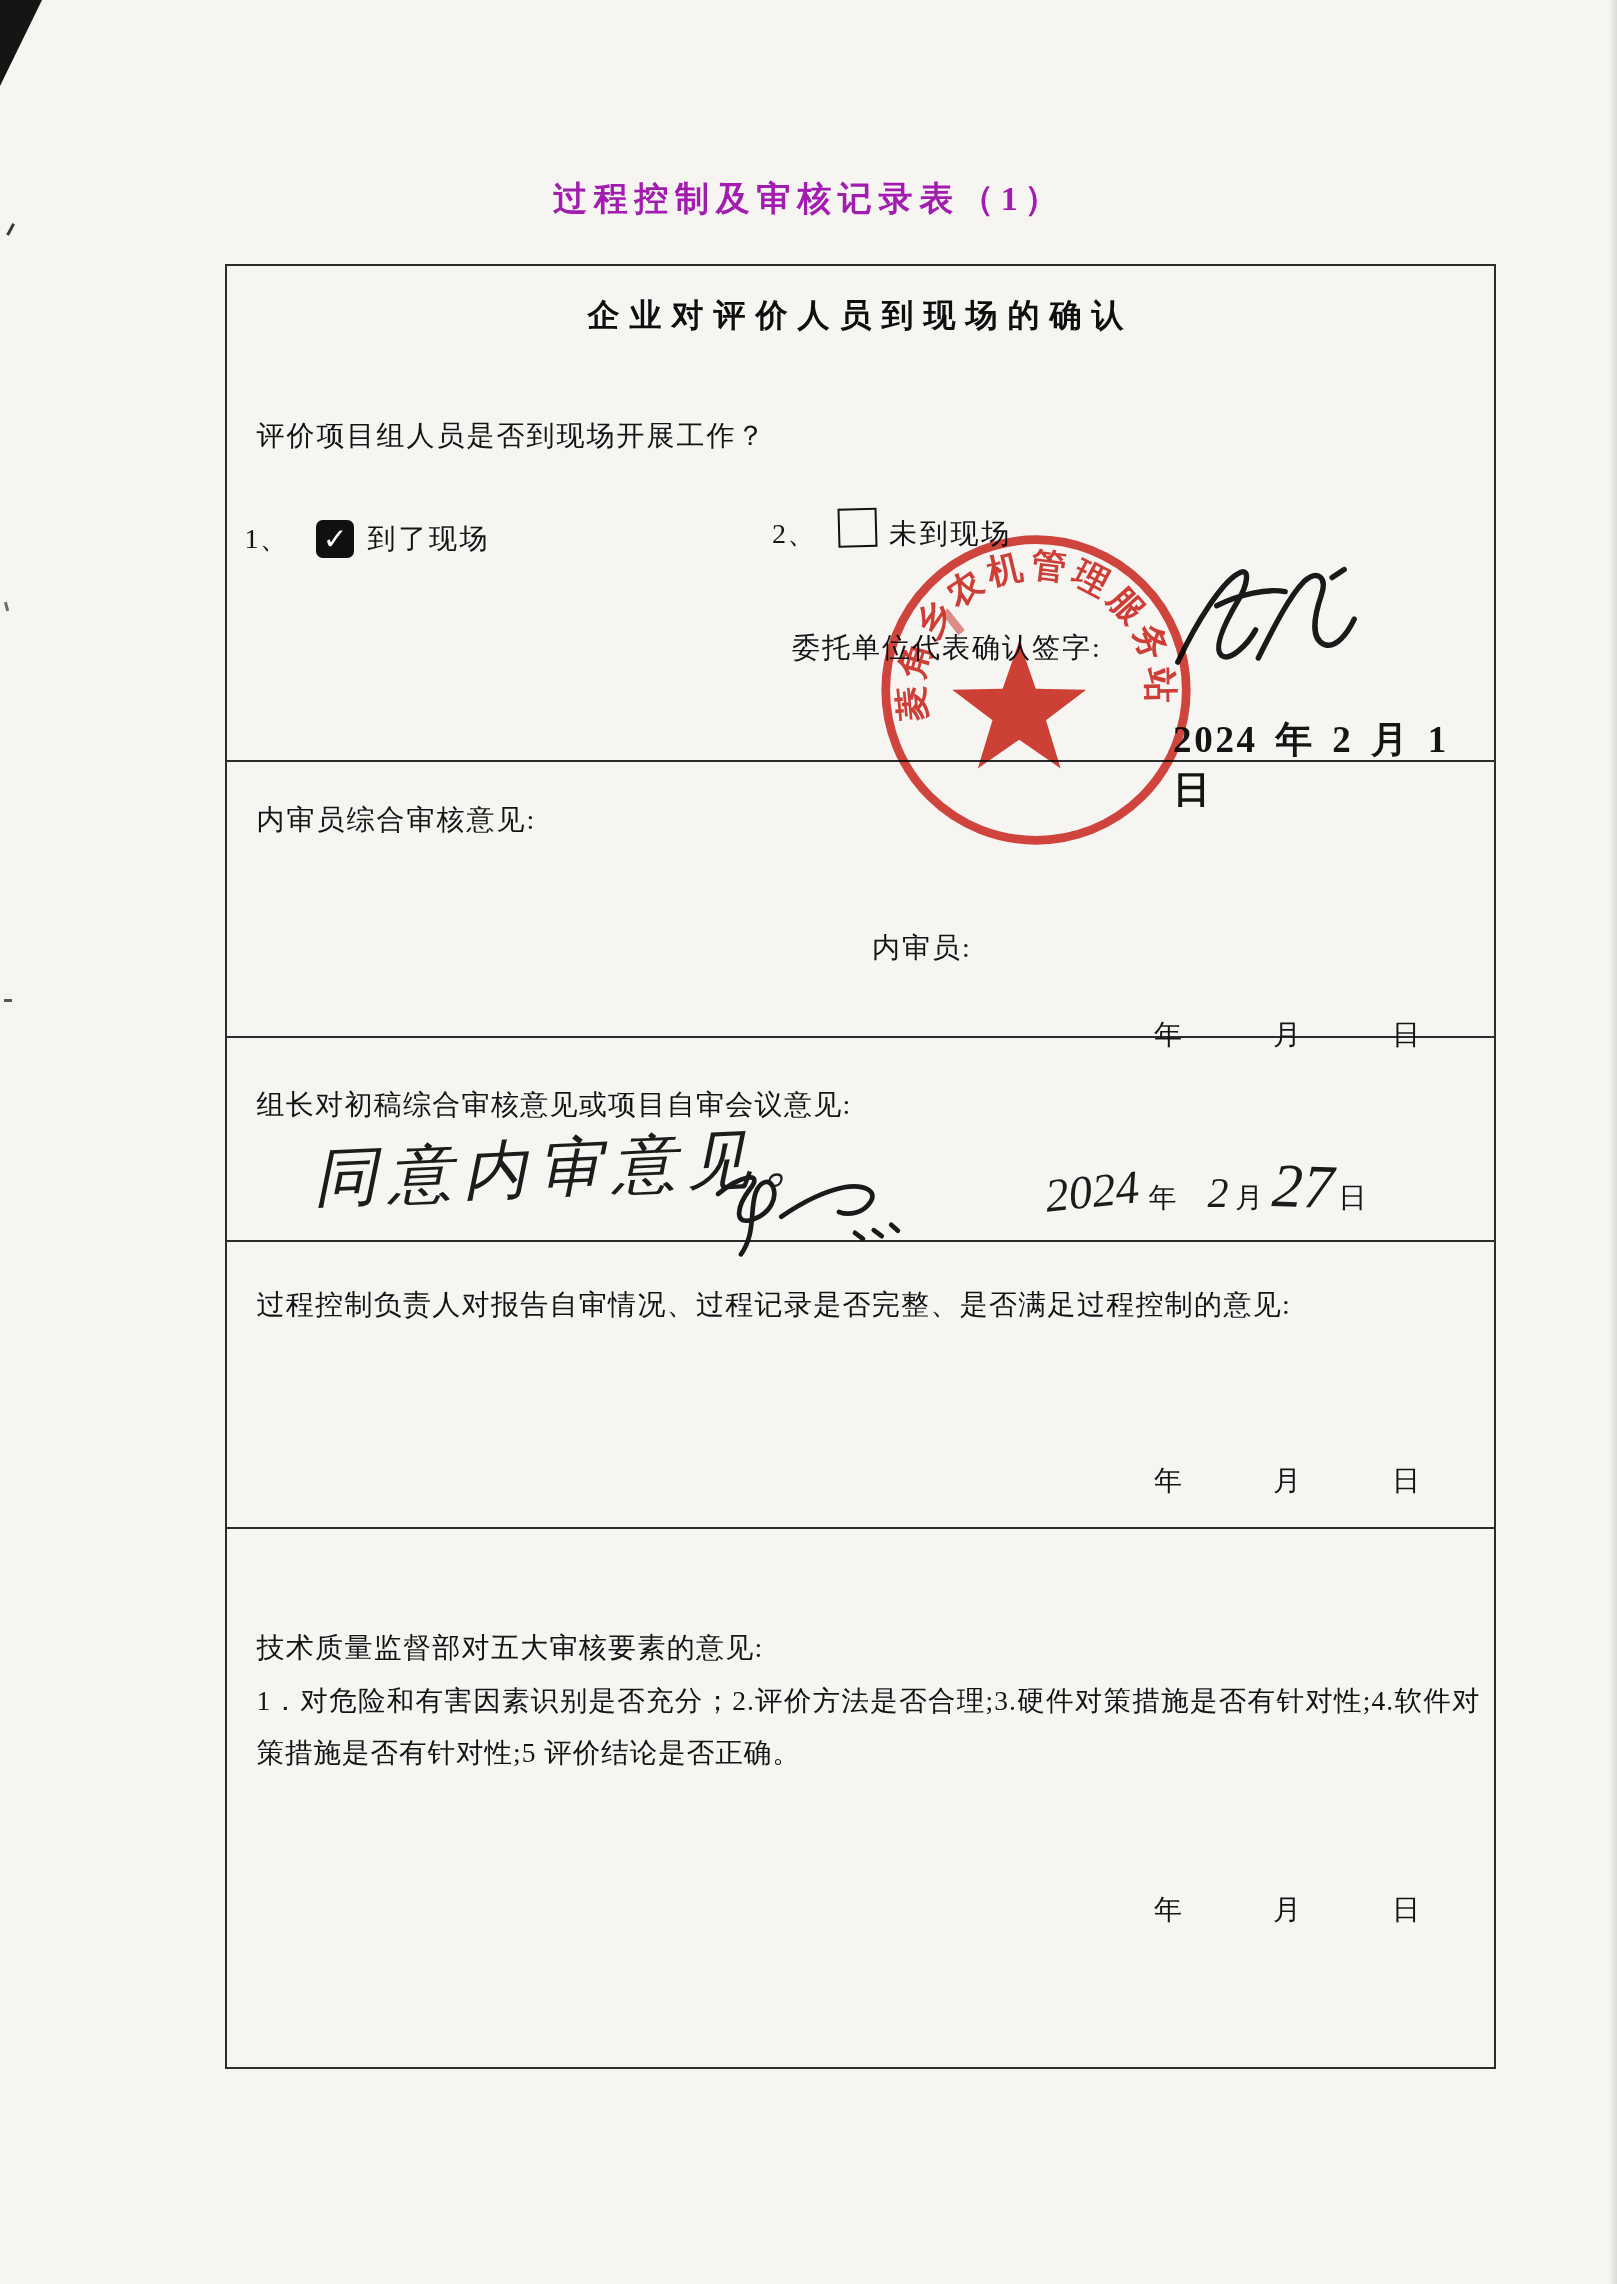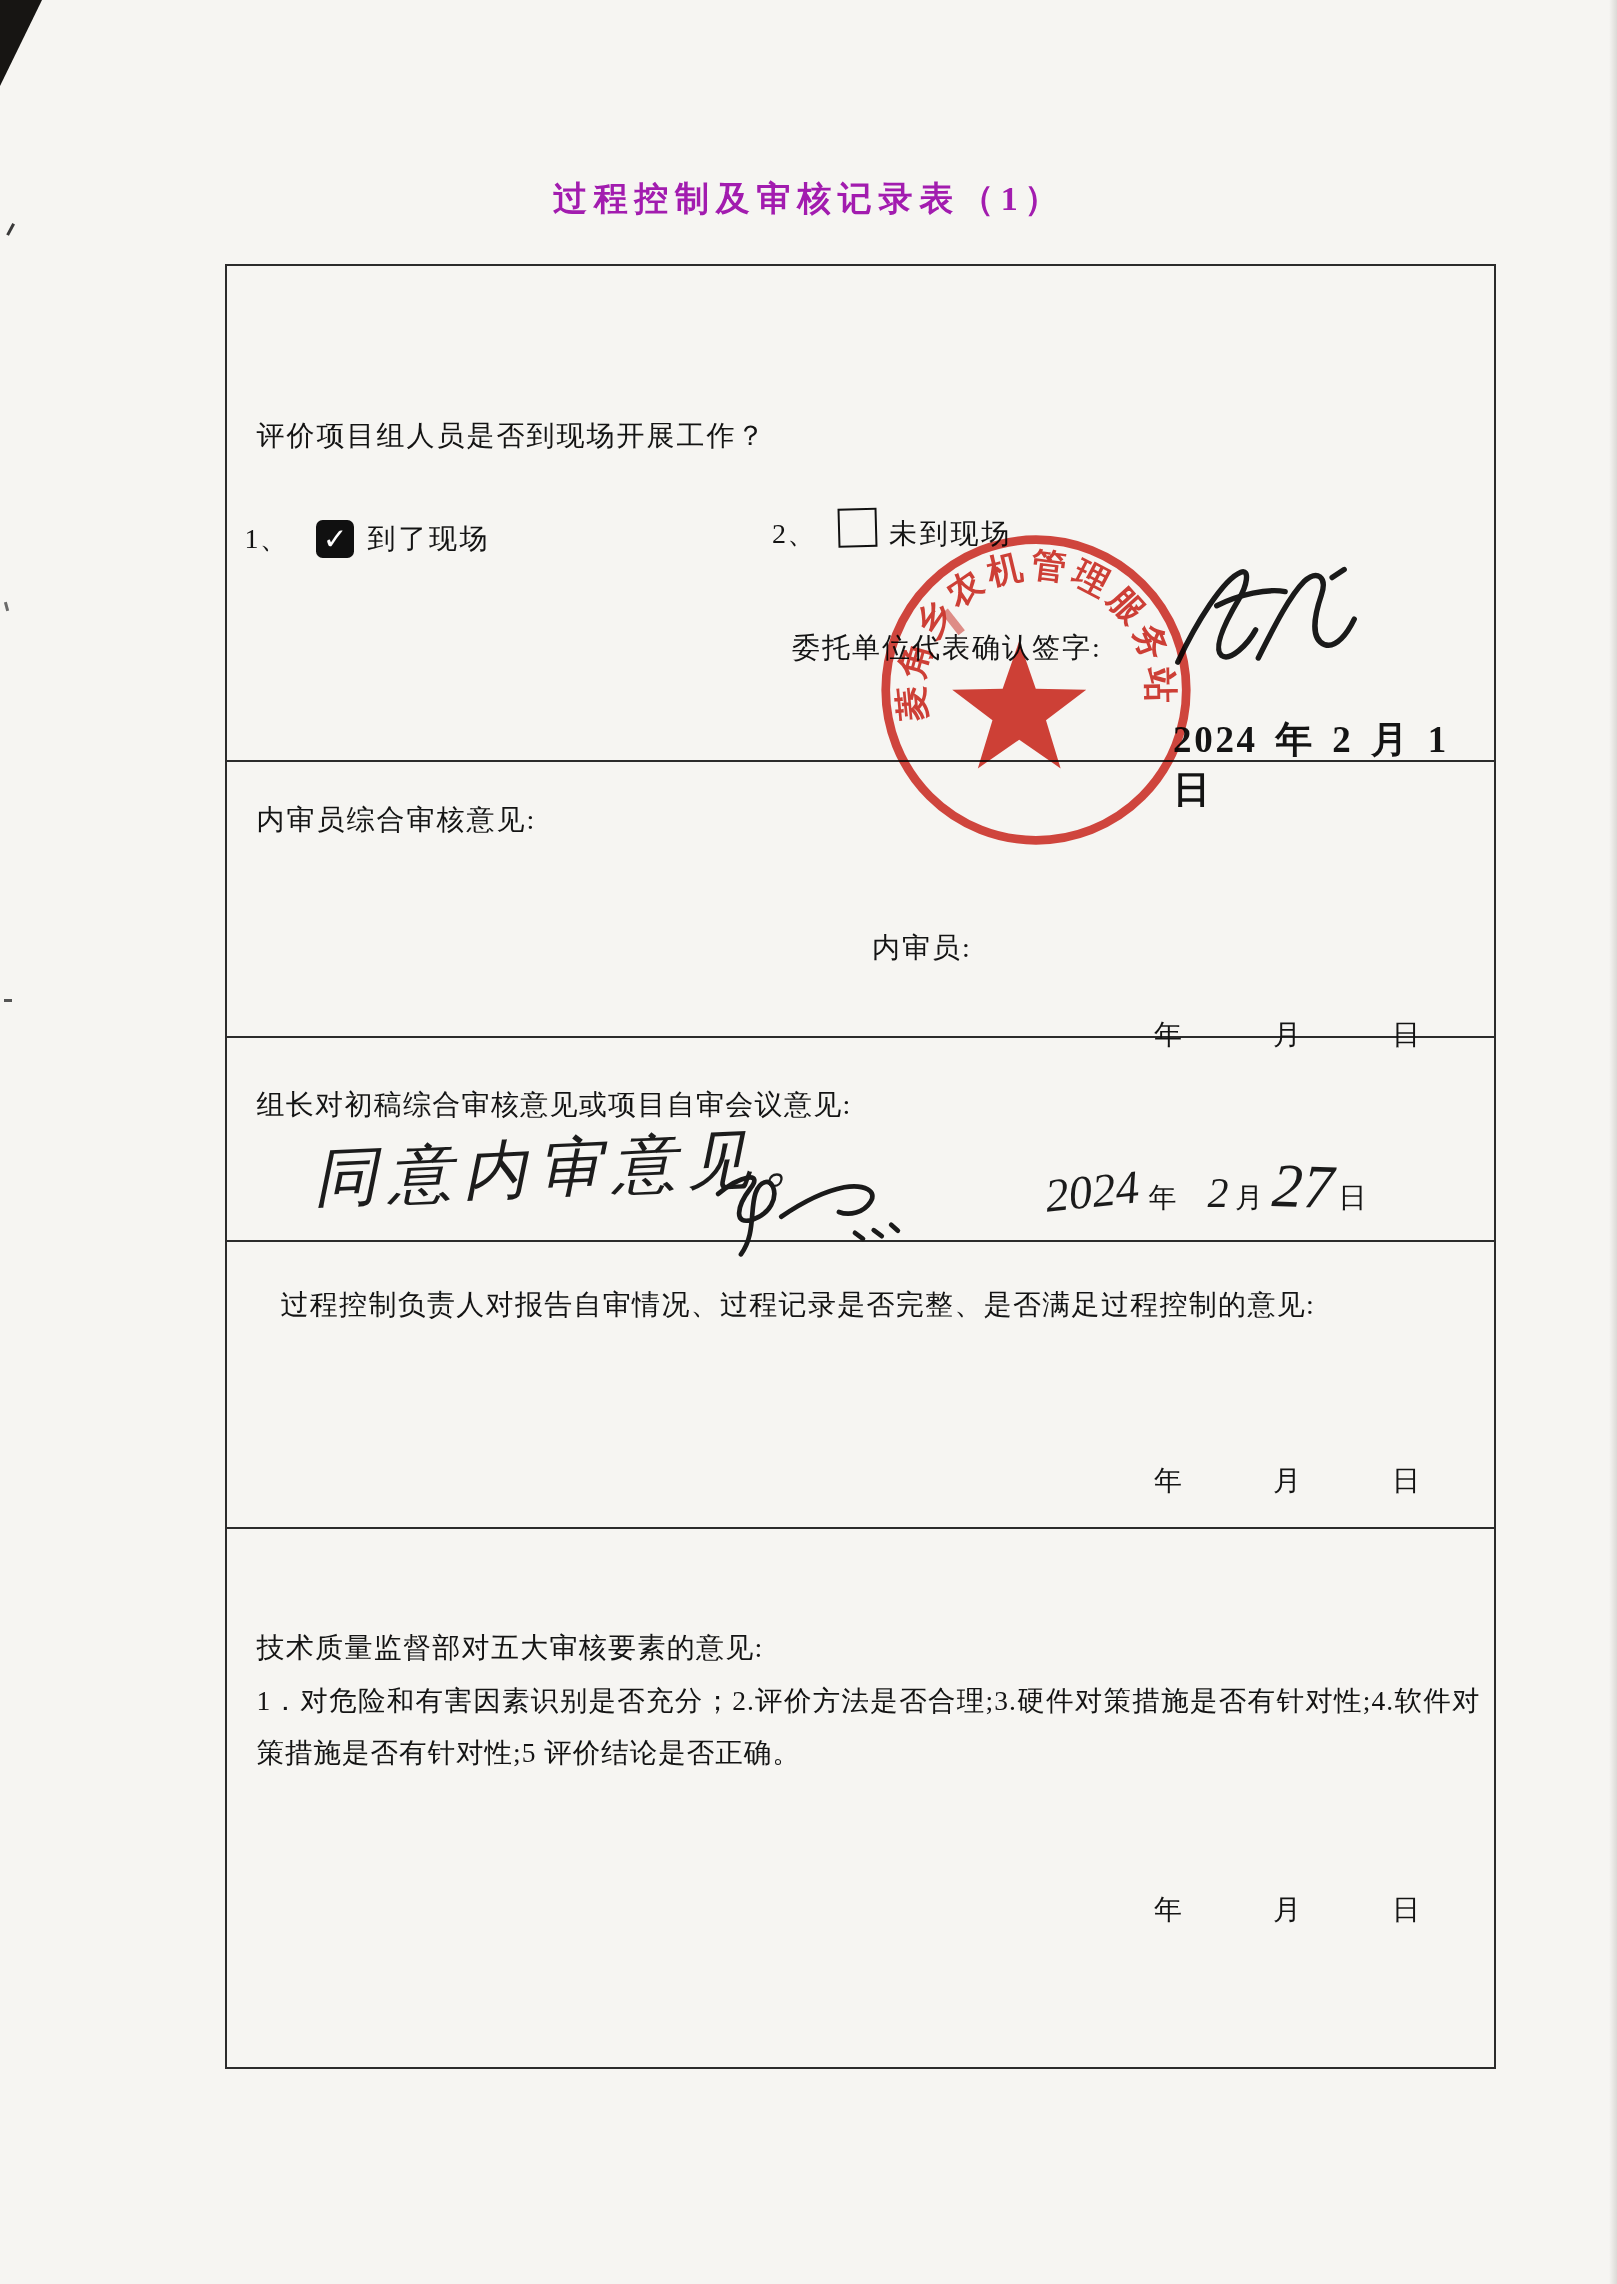--- a/index.html
+++ b/index.html
@@ -121,21 +121,21 @@
   .sig-c{position:absolute;left:475px;top:113px;width:208px;height:114px;}
   .c-date{
     position:absolute;left:818px;top:113px;
     display:flex;align-items:baseline;font-size:28px;
   }
   .hand{font-style:italic;color:#1b1b1b;}
   .hand.hy{font-size:47px;transform:rotate(-6deg);margin-right:9.4px;}
   .hand.hm{font-size:42px;margin:0 6.7px 0 31px;}
   .hand.hd{font-size:62px;margin:0 4px 0 9.4px;transform:rotate(2deg);}
 
-  .d-label{position:absolute;left:29.5px;top:44px;font-size:28px;letter-spacing:1.3px;margin-left:24px;}
+  .d-label{position:absolute;left:29.5px;top:44px;font-size:28px;letter-spacing:1.3px;}
 
   .e-label{position:absolute;left:29.5px;top:79px;font-size:28px;letter-spacing:1.3px;}
   .e-items{
     position:absolute;left:29.5px;top:125px;width:1224px;
     font-size:27.5px;line-height:1.88;letter-spacing:1px;
     text-align:justify;
   }
 </style>
 </head>
 <body>
@@ -146,20 +146,21 @@
   <div class="edge-shade"></div>
   <div class="tick t1"></div>
   <div class="tick t2"></div>
   <div class="tick t3"></div>
 
   <div class="doc-title">过程控制及审核记录表（1）</div>
 
   <div class="form-table">
 
     <div class="section sec-a">
+      <div class="cell-header">企业对评价人员到现场的确认</div>
       <div class="q-text">评价项目组人员是否到现场开展工作？</div>
 
       <div class="options-row">
         <div class="opt o1">
           <span class="num">1、</span>
           <span class="cbox-checked">
               <span>✓</span>
             </span>
           <span class="olabel">到了现场</span>
         </div>

